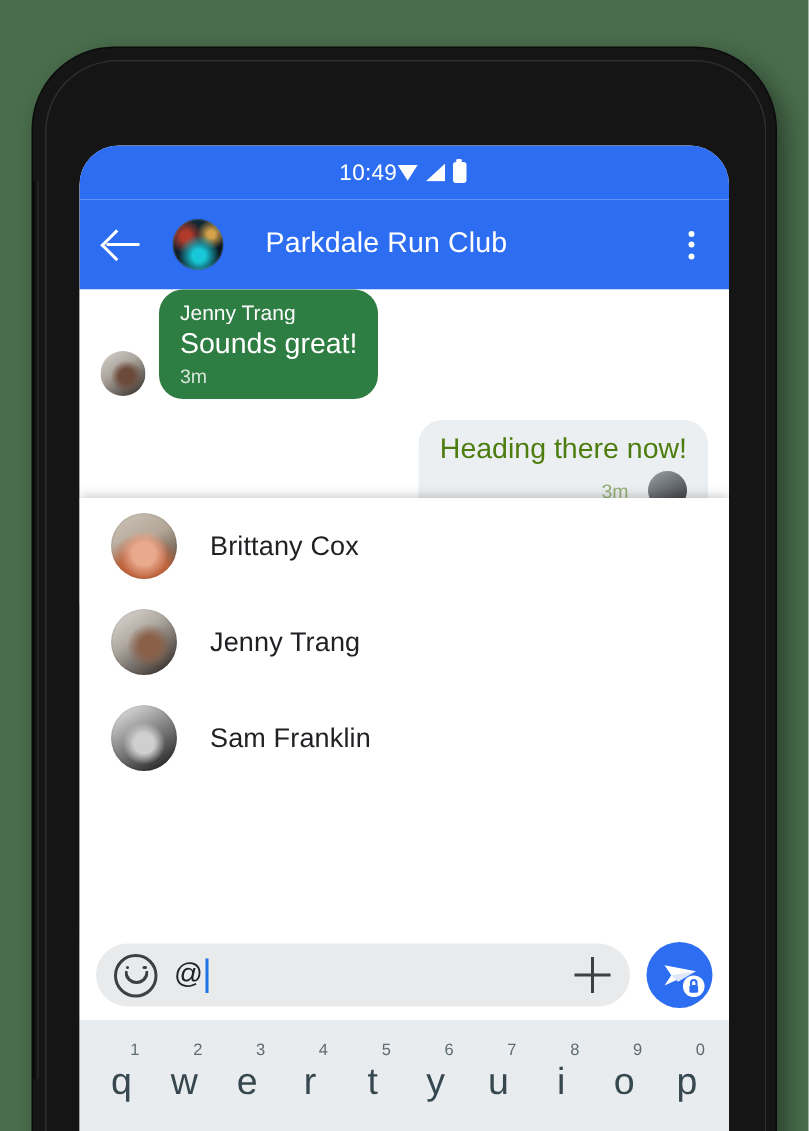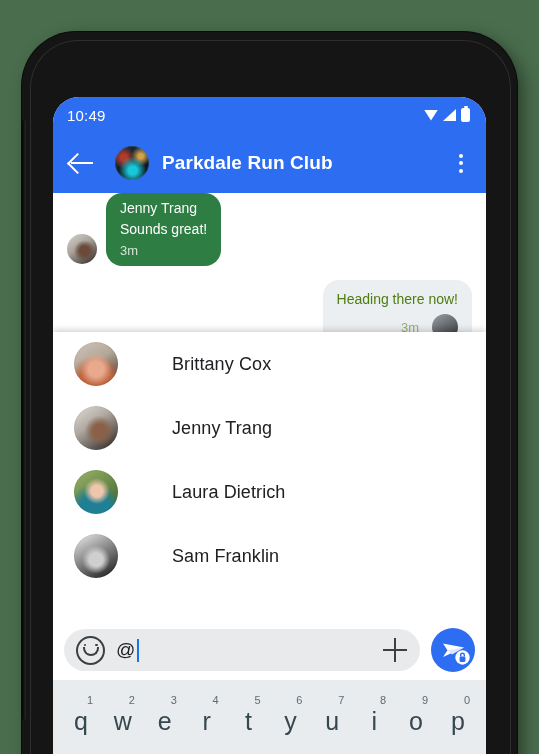--- a/index.html
+++ b/index.html
@@ -33,21 +33,21 @@
   
   .screen{
     position:absolute;left:53px;top:97px;width:433px;height:657px;
     background:#ffffff;overflow:hidden;
     border-radius:26px 26px 0 0;
   }
 
   
   .statusbar{
     height:36px;background:#2d6df2;color:#fff;
-    display:flex;align-items:center;justify-content:space-between;
+    display:flex;align-items:center;justify-content:center;
     padding:0 16px 0 14px;box-sizing:border-box;
   }
   .clock{font-size:15px;font-weight:500;letter-spacing:.2px;}
   .sysicons{display:flex;align-items:center;gap:5px;}
   .ic-wifi{width:14px;height:11px;background:#fff;
     clip-path:polygon(0 0,100% 0,50% 100%);}
   .ic-signal{width:13px;height:12px;background:#fff;
     clip-path:polygon(100% 0,100% 100%,0 100%);}
   .ic-batt{width:9px;height:14px;background:#fff;border-radius:2px;position:relative;}
   .ic-batt:before{content:"";position:absolute;top:-2.5px;left:2.5px;width:4px;height:2px;background:#fff;border-radius:1px;}
@@ -63,56 +63,56 @@
     border-left:2px solid #fff;border-bottom:2px solid #fff;transform:rotate(45deg);}
   .grp-avatar{
     width:34px;height:34px;border-radius:50%;margin-left:20px;flex:0 0 auto;
     background:
       radial-gradient(circle at 52% 72%, #19c8d8 0 14%, rgba(25,200,216,0) 46%),
       radial-gradient(circle at 26% 34%, #b13a2a 0 10%, rgba(177,58,42,0) 34%),
       radial-gradient(circle at 76% 30%, #d4a24a 0 7%, rgba(212,162,74,0) 28%),
       linear-gradient(150deg,#123040 0%,#0d1a26 55%,#071016 100%);
     box-shadow:inset 0 0 0 1px rgba(255,255,255,.12);
   }
-  .chat-title{font-size:19px;font-weight:700;margin-left:13px;letter-spacing:.1px;flex:1 1 auto;
+  .chat-title{font-size:19px;font-weight:400;margin-left:28px;letter-spacing:.1px;flex:1 1 auto;
     white-space:nowrap;overflow:hidden;text-overflow:ellipsis;}
   .overflow{width:22px;height:26px;display:flex;flex-direction:column;justify-content:center;
     align-items:center;gap:3.5px;cursor:pointer;flex:0 0 auto;}
   .overflow i{width:4px;height:4px;border-radius:50%;background:#fff;display:block;}
 
   
   .convo{position:relative;height:210px;background:#fff;padding:0 14px;box-sizing:border-box;}
 
   .row{display:flex;align-items:flex-end;}
   .msg-avatar{width:30px;height:30px;border-radius:50%;flex:0 0 auto;margin-right:9px;margin-bottom:2px;}
   .av-jenny{background:
       radial-gradient(circle at 58% 56%,#6b4a3a 0 20%,rgba(107,74,58,0) 44%),
       linear-gradient(145deg,#d8d4cf 0%,#aaa39c 42%,#2b2420 100%);}
   .bubble{
     border-radius:16px;padding:7px 14px 6px;max-width:250px;box-sizing:border-box;
   }
   .bubble.in{background:#2e7d42;color:#fff;border-bottom-left-radius:16px;}
   .bubble.out{background:#eceff1;color:#4d7c0f;}
   .sender{font-size:14px;font-weight:500;line-height:17px;opacity:.97;}
-  .btext{font-size:14px;line-height:25px;font-weight:400;}
+  .btext{font-size:19px;line-height:25px;font-weight:400;}
   .btime{font-size:13px;line-height:18px;opacity:.8;}
   .bubble.out .btime{opacity:.55;}
 
   .row-out-wrap{display:flex;justify-content:flex-end;align-items:flex-end;margin-top:14px;}
   .out-av{width:26px;height:26px;border-radius:50%;margin-left:7px;margin-bottom:1px;
     background:linear-gradient(150deg,#9aa0a6,#4e5256 70%,#2f3336);}
   .timerow{display:flex;justify-content:flex-end;align-items:center;gap:6px;margin-top:2px;}
 
   
   .mention-sheet{
     position:absolute;left:0;right:0;top:235px;height:288px;background:#fff;
     box-shadow:0 -2px 7px rgba(0,0,0,.16), 0 3px 8px rgba(0,0,0,.12);
     overflow:hidden;z-index:5;
   }
-  .m-row{display:flex;align-items:center;height:64px;padding:0 0 0 21px;box-sizing:border-box;cursor:pointer;gap:32px;}
+  .m-row{display:flex;align-items:center;height:64px;padding:0 0 0 21px;box-sizing:border-box;cursor:pointer;}
   .m-av{width:44px;height:44px;border-radius:50%;flex:0 0 auto;box-shadow:inset 0 0 0 1px rgba(0,0,0,.06);}
   .m-name{font-size:18px;color:#202124;margin-left:22px;letter-spacing:.1px;}
   .av-brittany{background:
       radial-gradient(circle at 50% 62%,#e8a98d 0 22%,rgba(232,169,141,0) 46%),
       radial-gradient(circle at 50% 95%,#c0663f 0 36%,rgba(192,102,63,0) 60%),
       linear-gradient(150deg,#cfc6bb 0%,#b3a697 45%,#3a2b22 100%);}
   .av-jenny2{background:
       radial-gradient(circle at 58% 56%,#8a6048 0 18%,rgba(138,96,72,0) 42%),
       linear-gradient(145deg,#e2ded9 0%,#b0a9a2 40%,#241d19 100%);}
   .av-jerry{background:
@@ -218,24 +218,20 @@
     <div class="mention-sheet">
       <div class="m-row">
         <span class="m-av av-brittany"></span>
         <span class="m-name">Brittany Cox</span>
       </div>
       <div class="m-row">
         <span class="m-av av-jenny2"></span>
         <span class="m-name">Jenny Trang</span>
       </div>
       <div class="m-row">
-        <span class="m-av av-laura"></span>
-        <span class="m-name">Laura Dietrich</span>
-      </div>
-      <div class="m-row">
         <span class="m-av av-sam"></span>
         <span class="m-name">Sam Franklin</span>
       </div>
     </div>
 
     <div class="composer">
       <div class="input-pill">
         <span class="emoji-ic">
           <span class="eye l"></span>
           <span class="eye r"></span>

